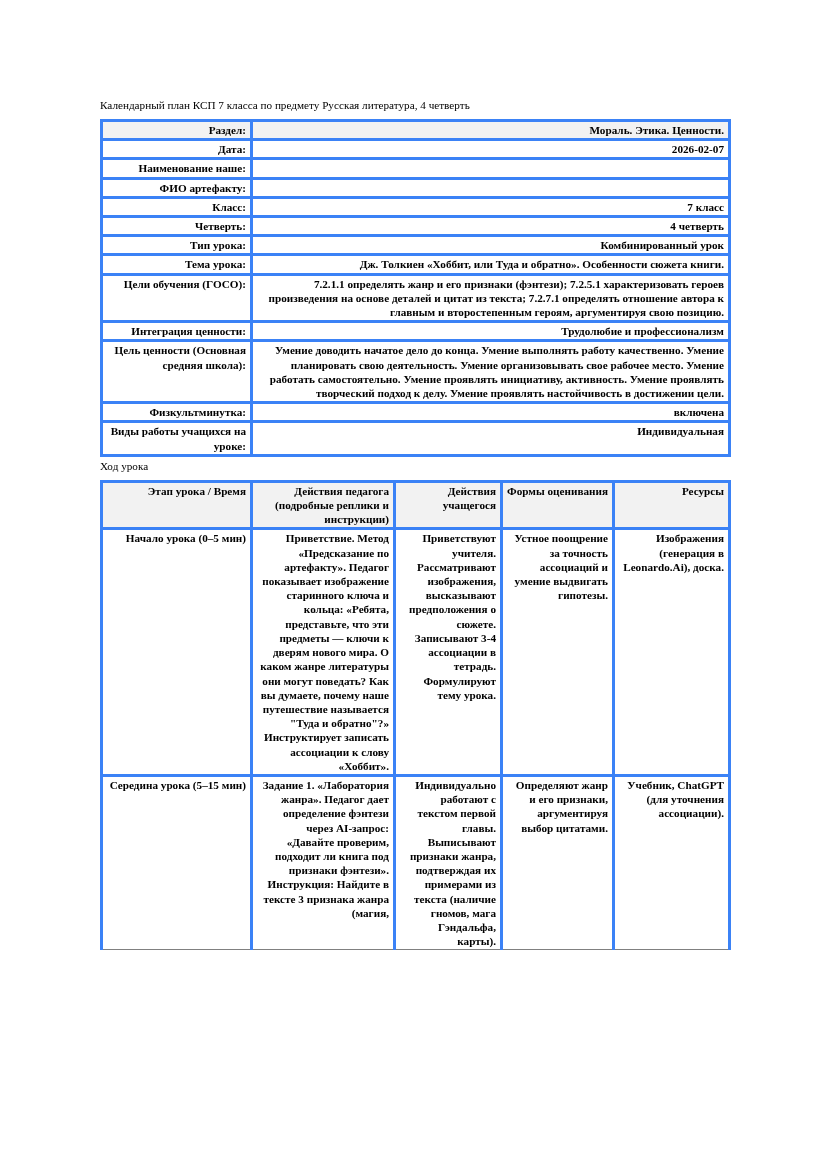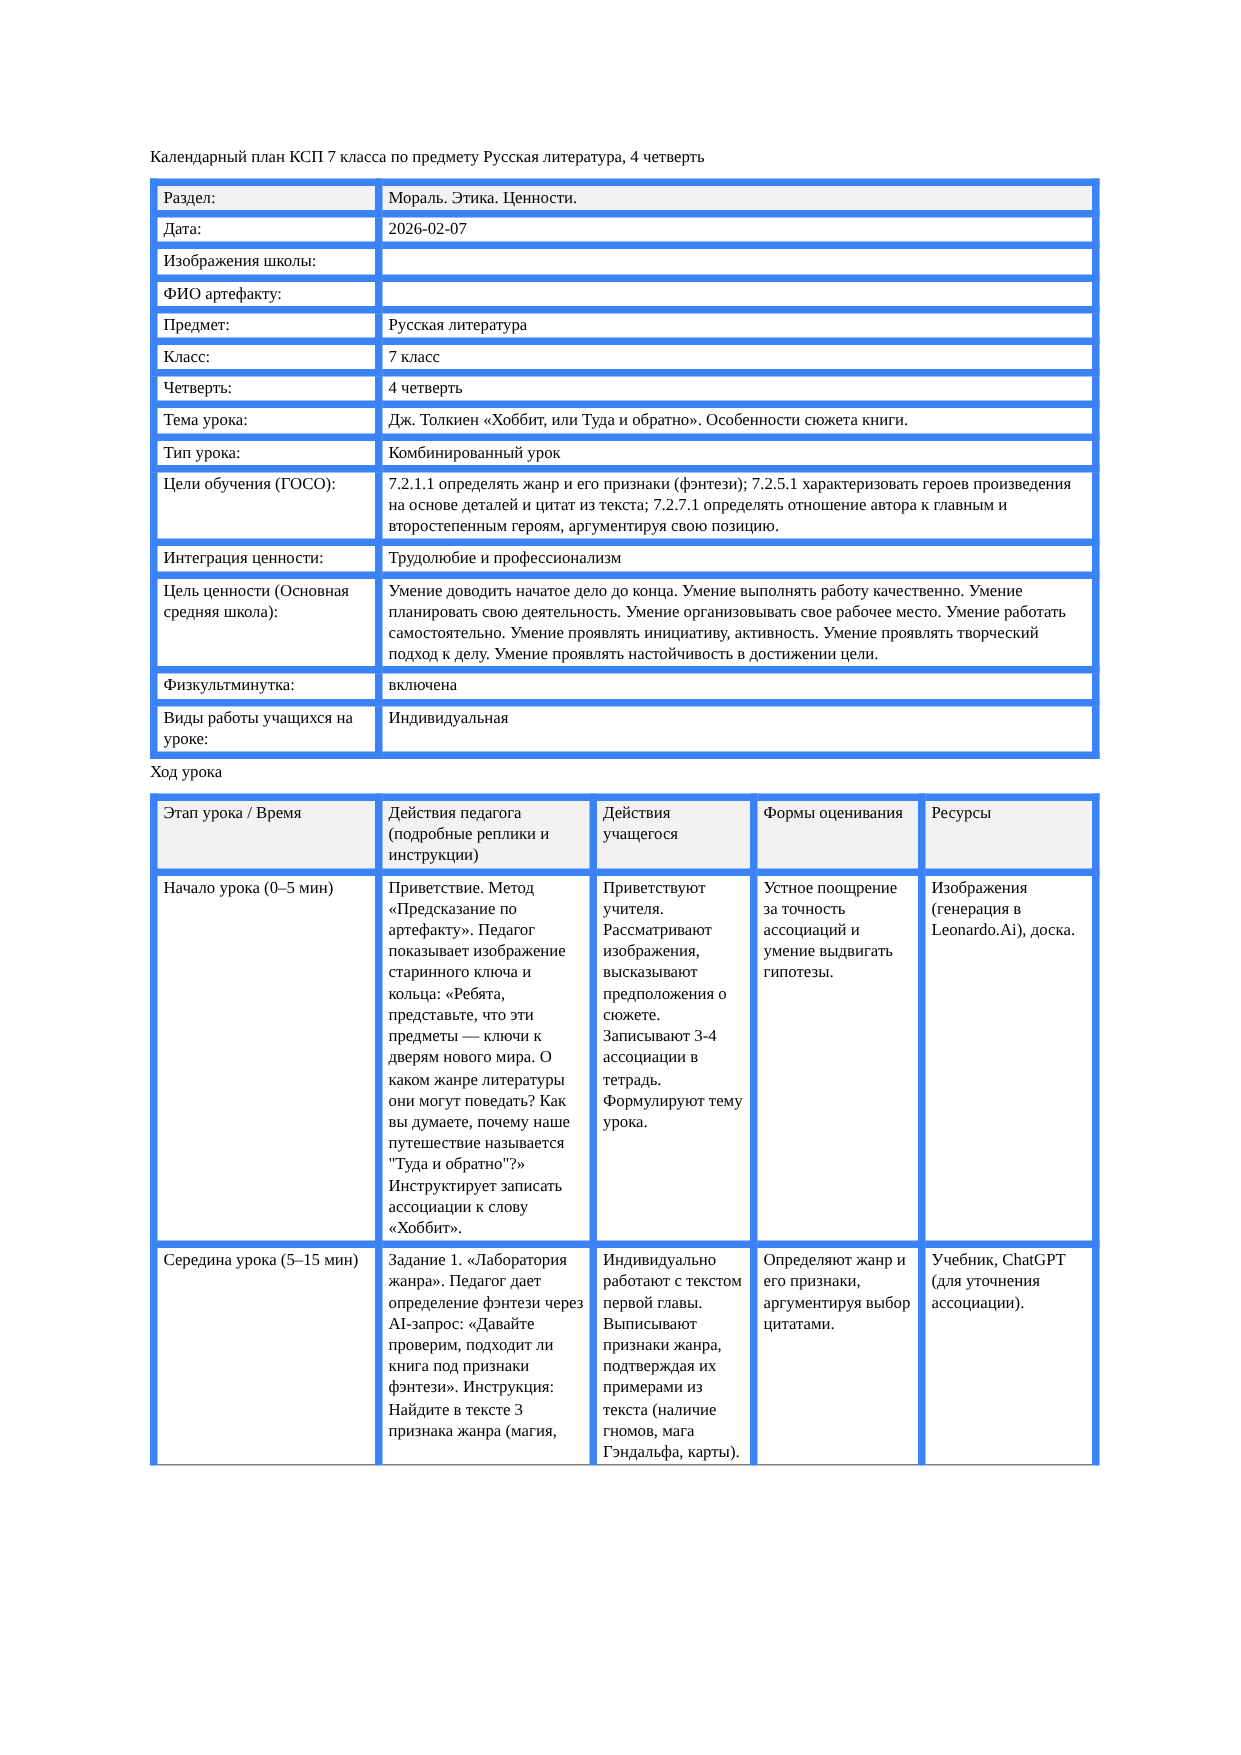--- a/index.html
+++ b/index.html
@@ -32,27 +32,27 @@
     line-height: 14px;
     margin-bottom: 7px;
     white-space: nowrap;
   }
   table {
     border-collapse: collapse;
     width: 628px;
     table-layout: fixed;
   }
   table td, table th {
-    border: 5px solid #3b82f6;
+    border: 3px solid #3b82f6;
     vertical-align: top;
     padding: 1px 4px 1px 4px;
     font-size: 11.2px;
     line-height: 14.2px;
-    font-weight: normal;
-    text-align: left;
+    font-weight: bold;
+    text-align: right;
     word-wrap: break-word;
     overflow-wrap: break-word;
   }
   
   .info-table col.c-label { width: 150px; }
   .info-table col.c-value { width: 478px; }
   .info-table tr.shaded td { background: #f2f2f2; }
   .info-table td.label { }
   .info-table td.value { }
   .section-label {
@@ -95,46 +95,42 @@
       <tbody>
         <tr class="shaded">
           <td class="label">Раздел:</td>
           <td class="value">Мораль. Этика. Ценности.</td>
         </tr>
         <tr>
           <td class="label">Дата:</td>
           <td class="value">2026-02-07</td>
         </tr>
         <tr>
-          <td class="label">Изображения школы:</td>
+          <td class="label">Наименование наше:</td>
           <td class="value"></td>
         </tr>
         <tr>
           <td class="label">ФИО артефакту:</td>
           <td class="value"></td>
-        </tr>
-        <tr>
-          <td class="label">Предмет:</td>
-          <td class="value">Русская литература</td>
         </tr>
         <tr>
           <td class="label">Класс:</td>
           <td class="value">7 класс</td>
         </tr>
         <tr>
           <td class="label">Четверть:</td>
           <td class="value">4 четверть</td>
         </tr>
         <tr>
+          <td class="label">Тип урока:</td>
+          <td class="value">Комбинированный урок</td>
+        </tr>
+        <tr>
           <td class="label">Тема урока:</td>
           <td class="value">Дж. Толкиен «Хоббит, или Туда и обратно». Особенности сюжета книги.</td>
-        </tr>
-        <tr>
-          <td class="label">Тип урока:</td>
-          <td class="value">Комбинированный урок</td>
         </tr>
         <tr>
           <td class="label">Цели обучения (ГОСО):</td>
           <td class="value">7.2.1.1 определять жанр и его признаки (фэнтези); 7.2.5.1 характеризовать героев произведения на основе деталей и цитат из текста; 7.2.7.1 определять отношение автора к главным и второстепенным героям, аргументируя свою позицию.</td>
         </tr>
         <tr>
           <td class="label">Интеграция ценности:</td>
           <td class="value">Трудолюбие и профессионализм</td>
         </tr>
         <tr>

